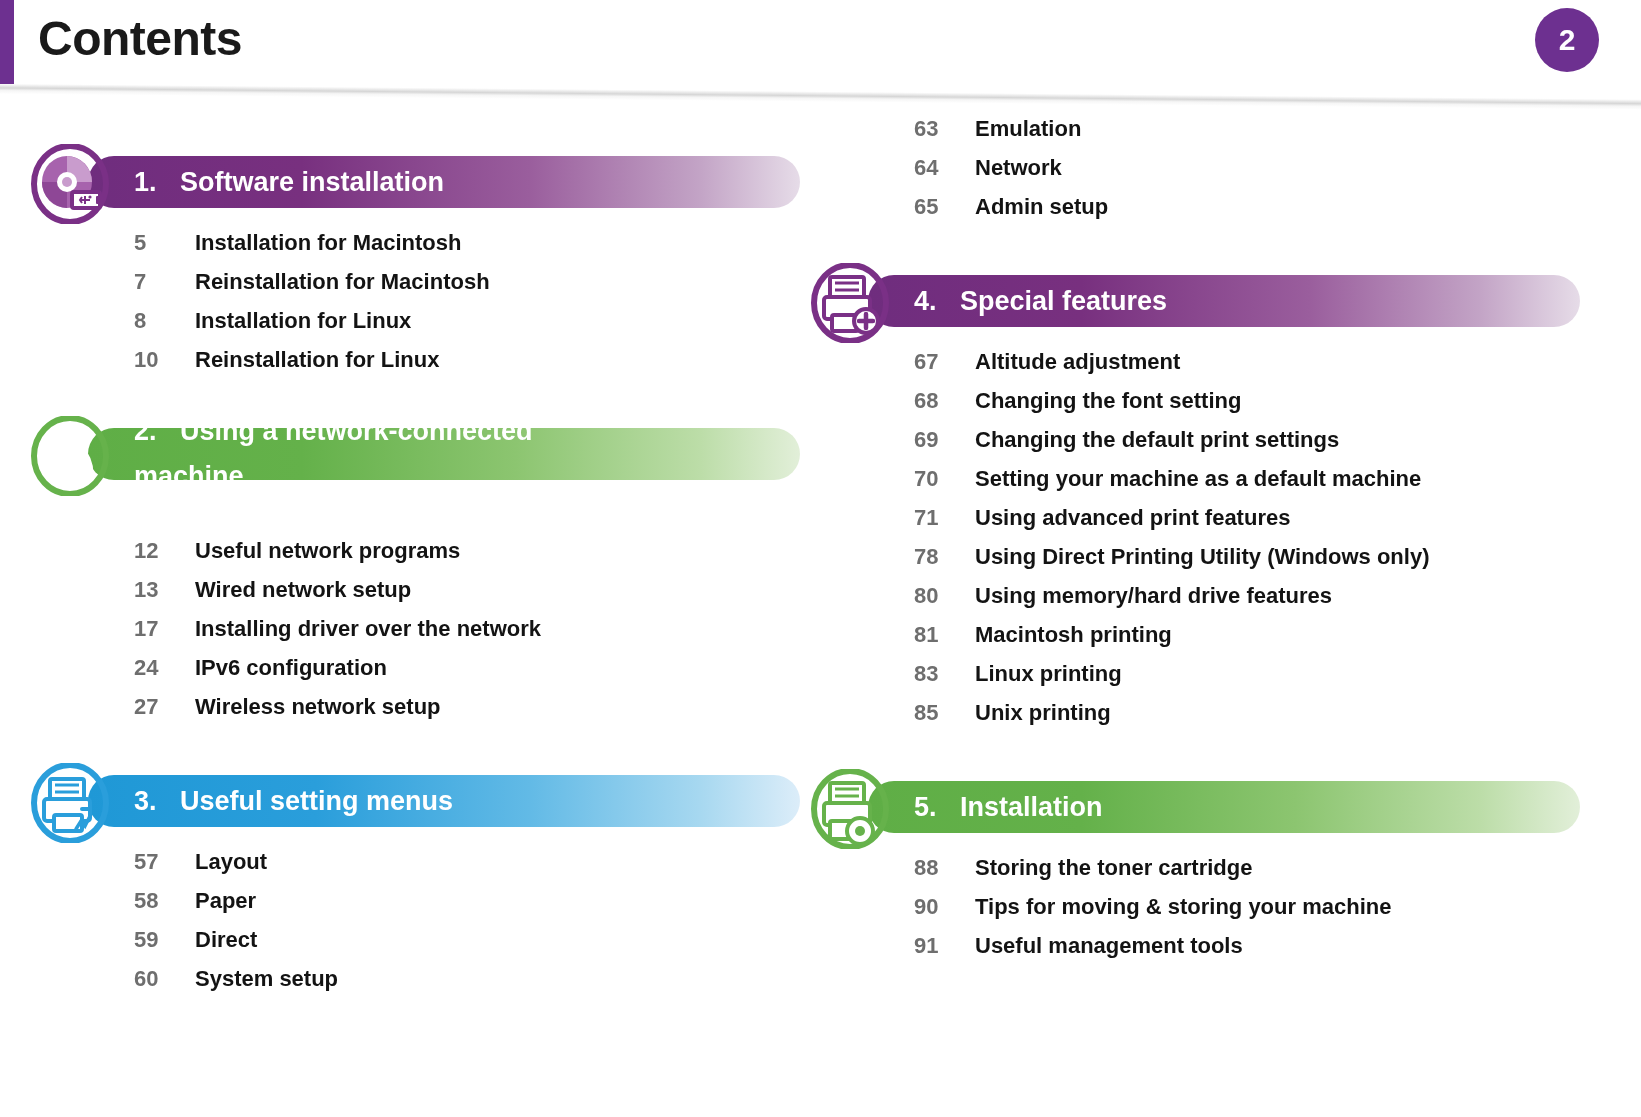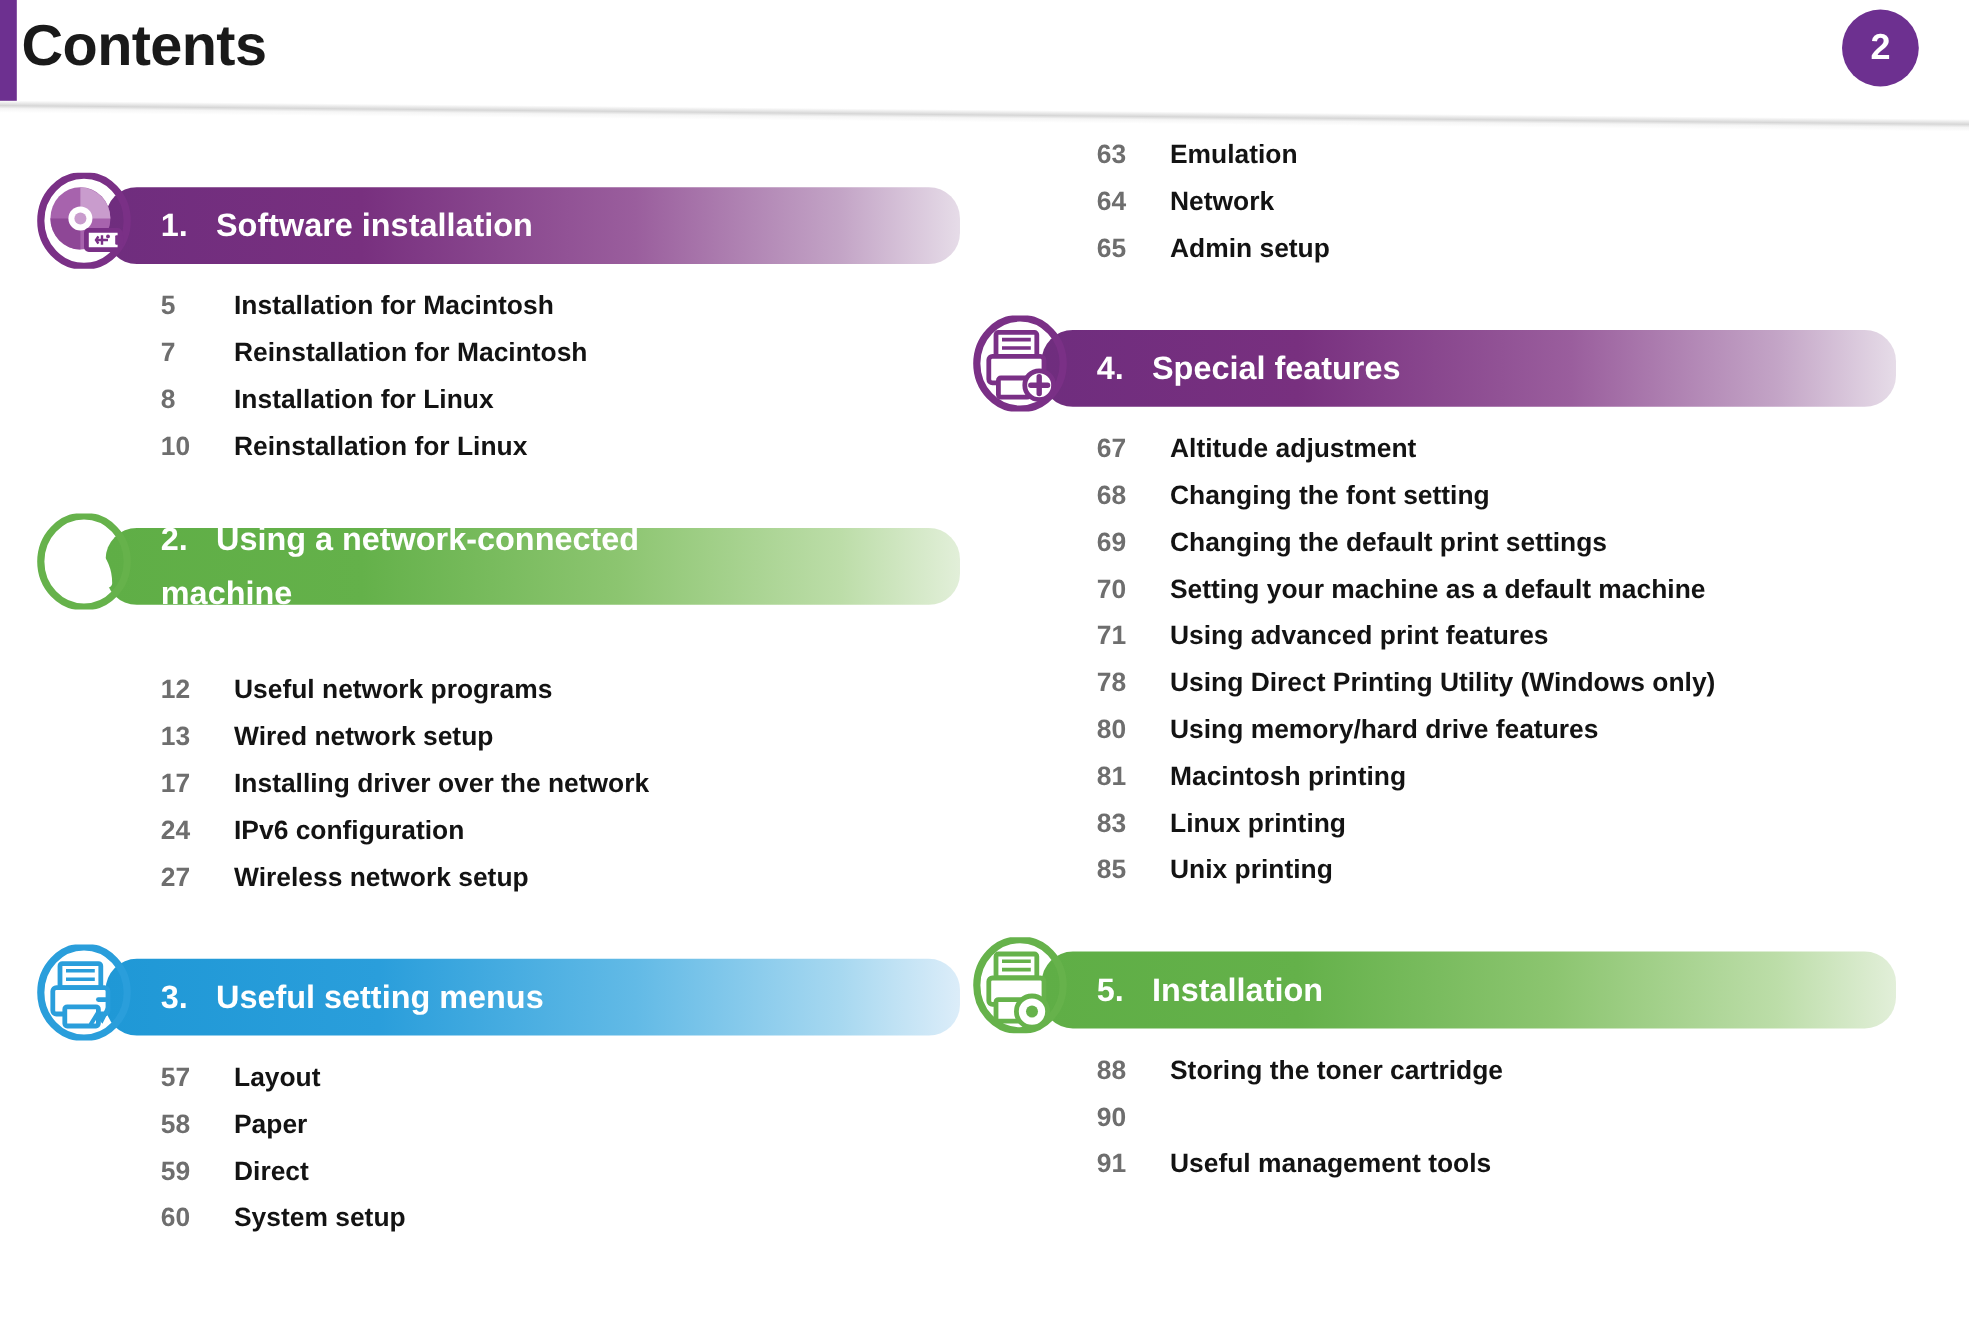--- a/index.html
+++ b/index.html
@@ -24,21 +24,21 @@
   }
   .header-accent-bar {
     position: absolute;
     left: 0; top: 0;
     width: 14px;
     height: 84px;
     background: #6d3090;
   }
   .page-title {
     position: absolute;
-    left: 18px;
+    left: 38px;
     top: 8px;
     font-size: 48px;
     font-weight: bold;
     color: #1a1a1a;
     letter-spacing: -0.5px;
     line-height: 62px;
   }
   .header-divider {
     position: absolute;
     left: 0;
@@ -78,21 +78,21 @@
   }
   .col-left  { left: 30px; }
   .col-right { left: 810px; }
 
   
   .section {
     position: relative;
   }
   .section-bar {
     position: relative;
-    height: 64px;
+    height: 52px;
     border-top-right-radius: 26px;
     border-bottom-right-radius: 26px;
     border-top-left-radius: 26px;
     border-bottom-left-radius: 26px;
     overflow: hidden;
     margin-left: 58px;
     display: flex;
     align-items: center;
   }
   .section-bar.clipped { overflow: hidden; }
@@ -373,20 +373,21 @@
     <div class="section-bar bar-green clipped">
       <div class="section-bar-text"><span class="section-num">5.</span><span>Installation</span></div>
     </div>
     <div class="entries">
       <div class="entry">
           <span class="entry-page">88</span>
           <span class="entry-title">Storing the toner cartridge</span>
         </div>
       <div class="entry">
           <span class="entry-page">90</span>
+          <span class="entry-title">Tips for moving &amp; storing your machine</span>
         </div>
       <div class="entry">
           <span class="entry-page">91</span>
           <span class="entry-title">Useful management tools</span>
         </div>
     </div>
   </div>
 </div>
 
 </body></html>

